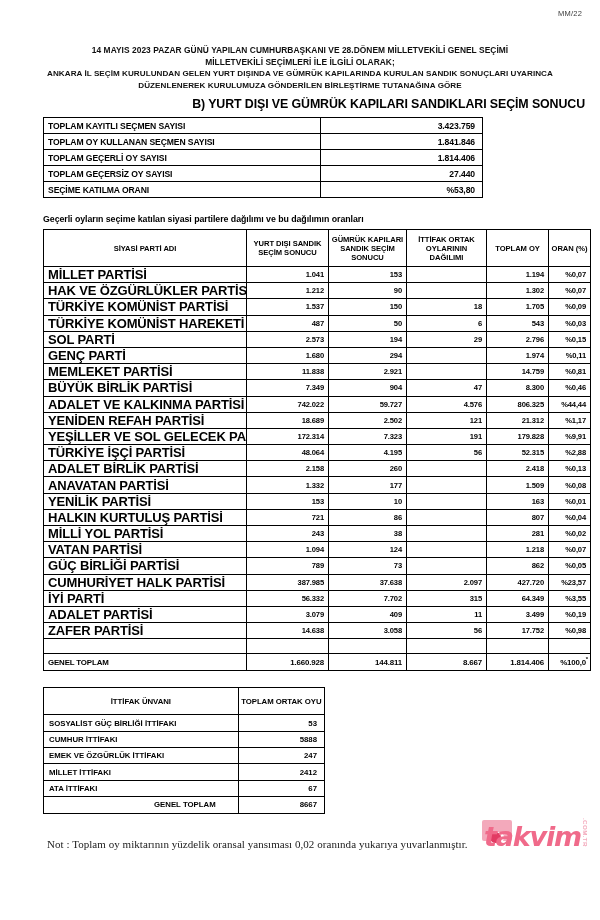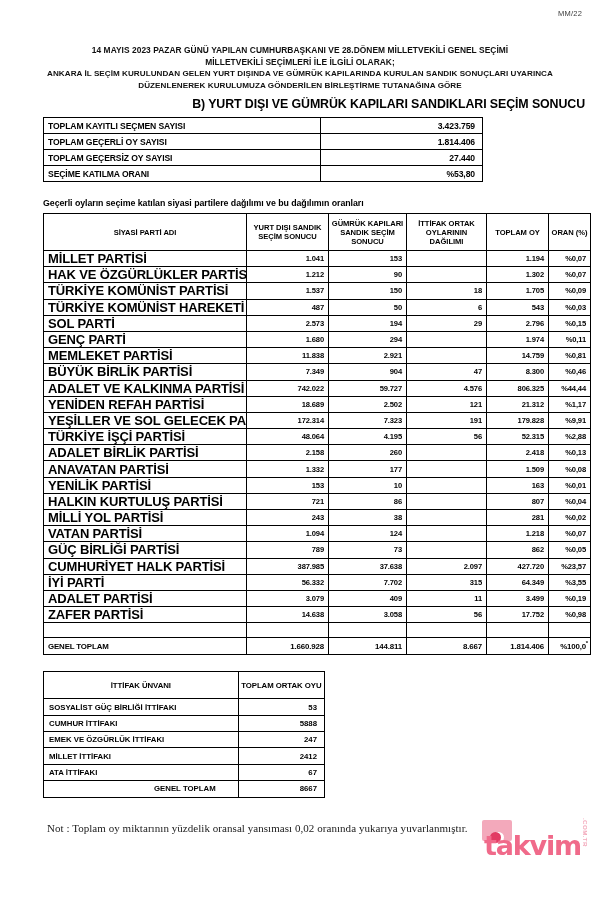--- a/index.html
+++ b/index.html
@@ -194,26 +194,27 @@
     top: 12px;
     width: 11px;
     height: 11px;
     border-radius: 50%;
     box-shadow: 3px 0 0 0 #ffffff;
     background: #e23b63;
   }
   .wm-text {
     position: absolute;
     left: 4px;
-    top: 18px;
+    top: 9px;
     font-size: 27px;
     font-weight: bold;
     letter-spacing: -1.2px;
     color: #f06a8a;
     font-family: "DejaVu Sans", sans-serif;
+    font-style: italic;
   }
   .wm-dom {
     position: absolute;
     right: 1px;
     top: 6px;
     font-size: 6.2px;
     font-weight: bold;
     color: #f3a9bb;
     writing-mode: vertical-rl;
     letter-spacing: 0.4px;
@@ -234,20 +235,24 @@
   </div>
 
   <div class="section-title">B) YURT DIŞI VE GÜMRÜK KAPILARI SANDIKLARI SEÇİM SONUCU</div>
 
   <div class="summary-wrap">
     <table class="summary">
       <tbody>
           <tr>
             <td class="label">TOPLAM KAYITLI SEÇMEN SAYISI</td>
             <td class="value">3.423.759</td>
+          </tr>
+          <tr>
+            <td class="label">TOPLAM OY KULLANAN SEÇMEN SAYISI</td>
+            <td class="value">1.841.846</td>
           </tr>
           <tr>
             <td class="label">TOPLAM GEÇERLİ OY SAYISI</td>
             <td class="value">1.814.406</td>
           </tr>
           <tr>
             <td class="label">TOPLAM GEÇERSİZ OY SAYISI</td>
             <td class="value">27.440</td>
           </tr>
           <tr>

